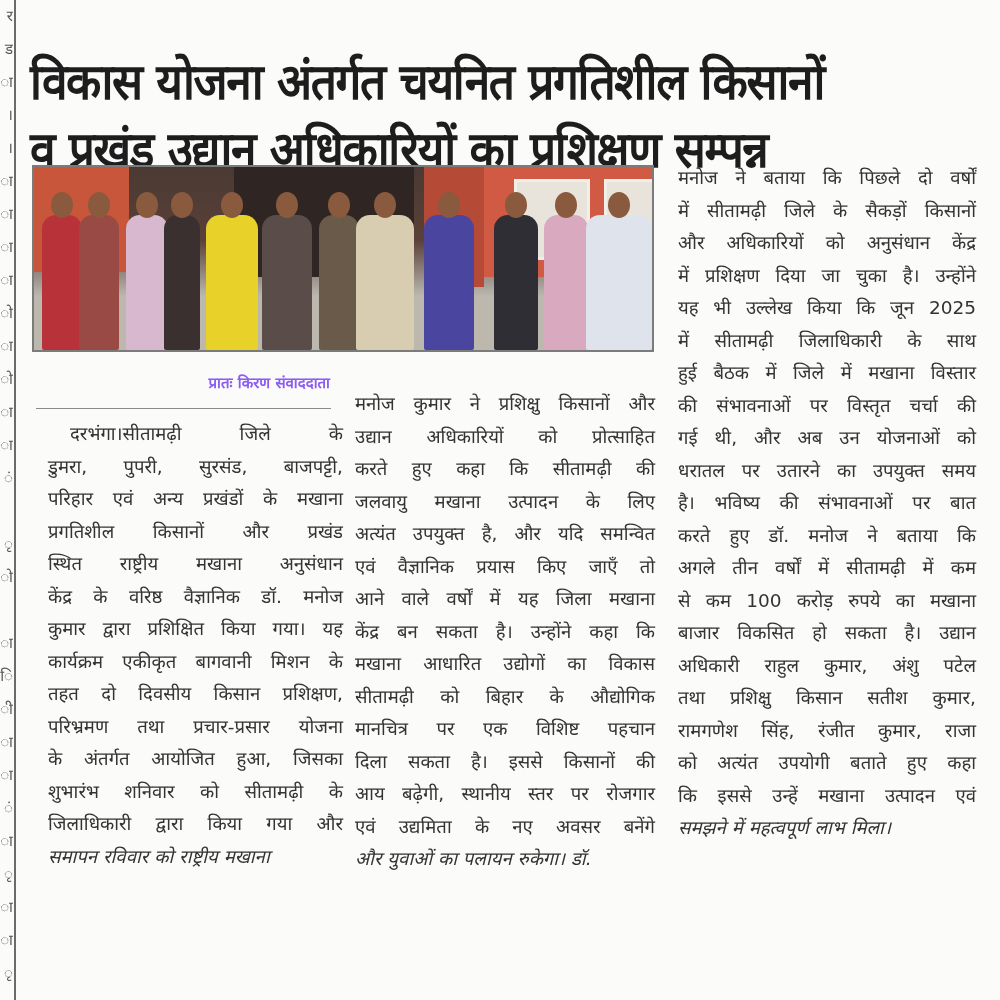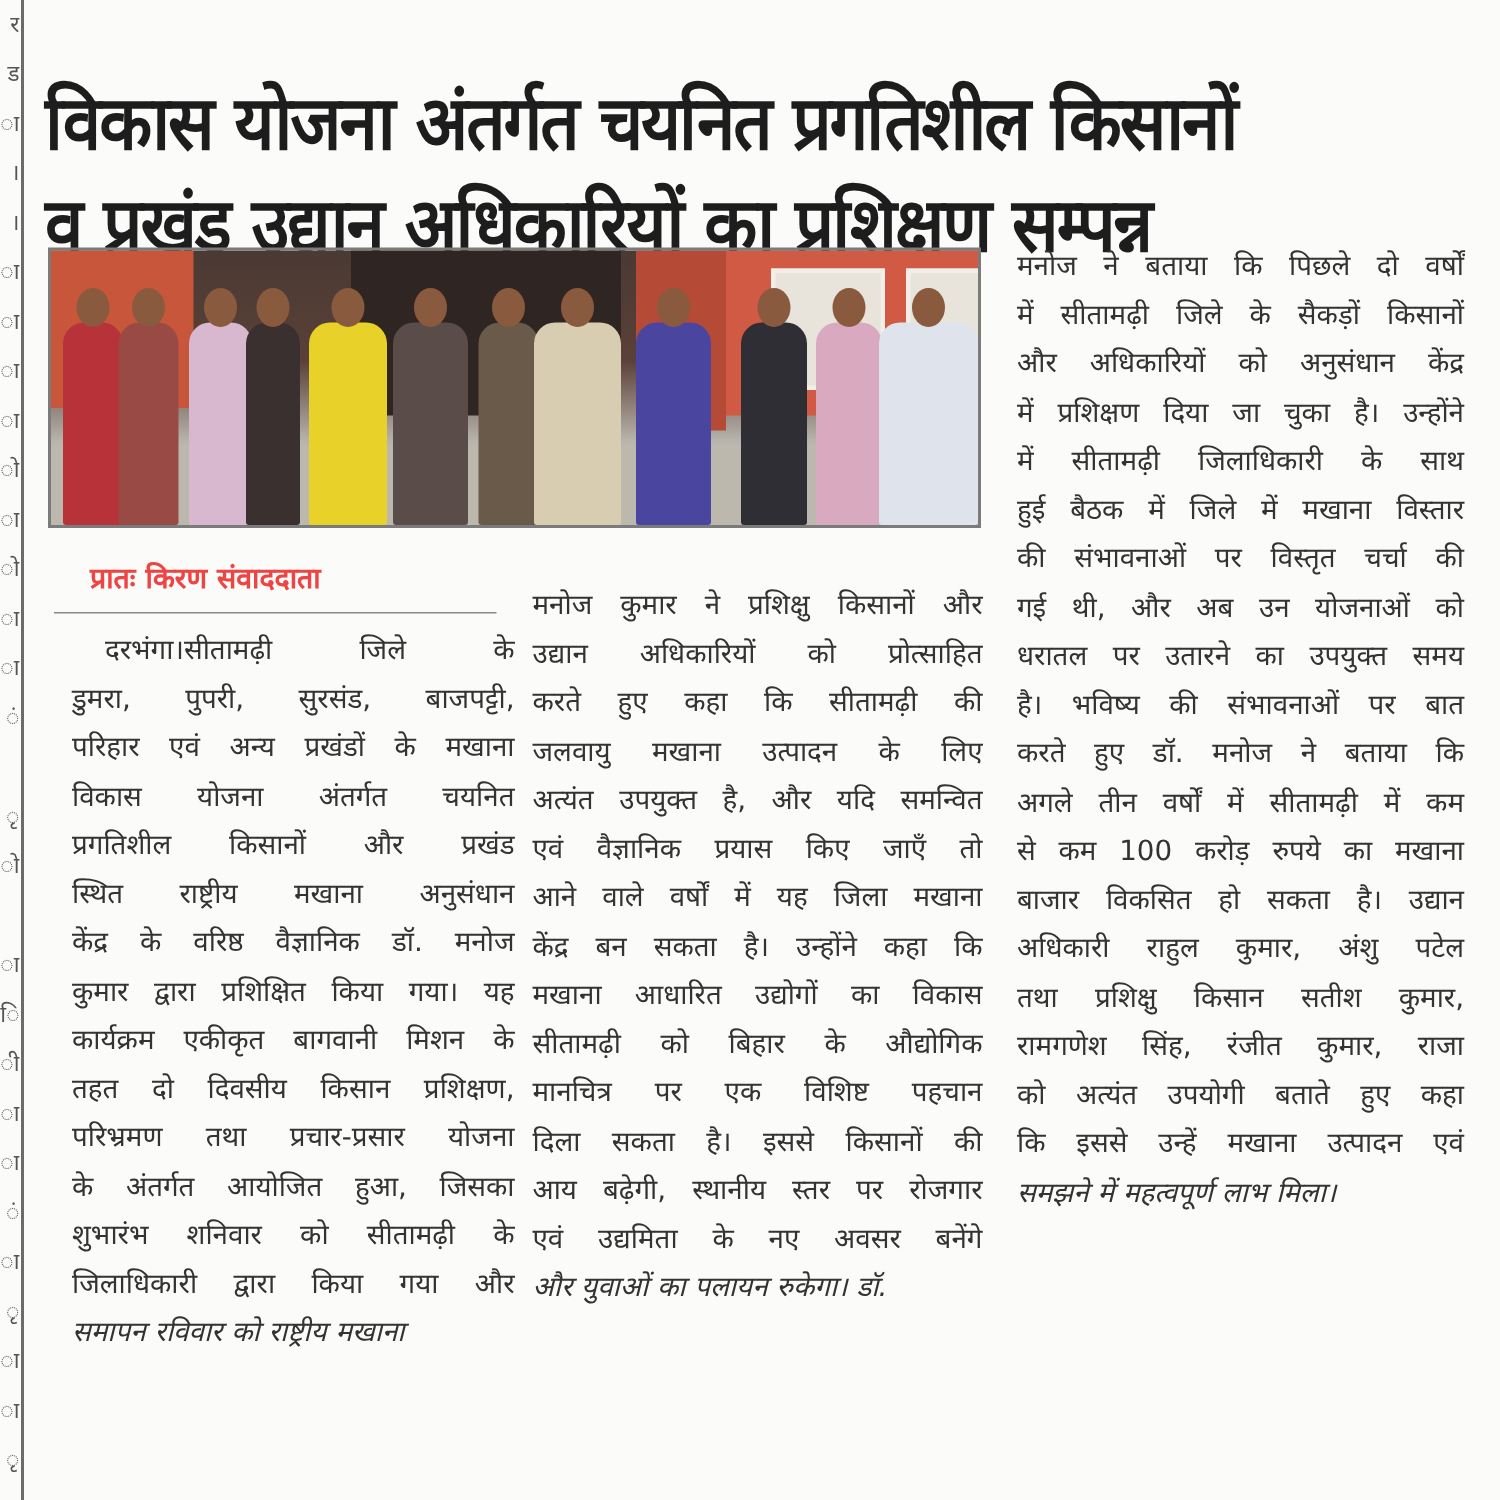--- a/index.html
+++ b/index.html
@@ -33,22 +33,22 @@
   .photo .wall-l { position:absolute; left:0; top:0; width:95px; height:105px; background:#c8563b; }
   .photo .wall-m { position:absolute; left:390px; top:0; width:60px; height:120px; background:#b54a37; }
   .photo .wall-r { position:absolute; left:450px; top:0; width:172px; height:110px; background:#d15a45; }
   .photo .window { position:absolute; left:480px; top:12px; width:70px; height:75px; background:#e8e4dc; border:3px solid #f2efe9; }
   .photo .window2 { position:absolute; left:570px; top:12px; width:45px; height:75px; background:#e8e4dc; border:3px solid #f2efe9; }
   .photo .door { position:absolute; left:200px; top:0; width:180px; height:110px; background:#2f2522; }
   .photo .ground { position:absolute; left:0; top:130px; width:622px; height:57px; background:#bdb8ad; }
   .person { position:absolute; bottom:0; border-radius: 14px 14px 2px 2px; }
   .head { position:absolute; border-radius:50%; background:#8a5a3e; }
   .byline {
-    position: absolute; left: 60px; top: 372px; width: 270px; text-align: left;
-    font-weight: bold; font-size: 19px; color: #ef4444;
+    position: absolute; left: 60px; top: 372px; width: 270px; text-align: right;
+    font-weight: bold; font-size: 15px; color: #8b5cf6;
   }
   .byline-rule { position:absolute; left: 36px; top: 408px; width: 295px; height: 1px; background: #8a8a8a; }
   .col {
     position: absolute; font-size: 18.5px; line-height: 32.5px; color: #333;
     text-align: justify;
   }
   .col .ln { display:block; white-space: nowrap; text-align-last: justify; }
   .col1 { left: 48px; top: 418px; width: 295px; }
   .col1 .ln:first-child { padding-left: 22px; }
   .col2 { left: 355px; top: 388px; width: 300px; }
@@ -133,21 +133,20 @@
     </div>
 </div>
 
 <div class="byline">प्रातः किरण संवाददाता</div>
 <div class="byline-rule"></div>
 
 <div class="col col1">
     <span class="ln">दरभंगा।सीतामढ़ी जिले के</span>
     <span class="ln">डुमरा, पुपरी, सुरसंड, बाजपट्टी,</span>
     <span class="ln">परिहार एवं अन्य प्रखंडों के मखाना</span>
-    <span class="ln">विकास योजना अंतर्गत चयनित</span>
     <span class="ln">प्रगतिशील किसानों और प्रखंड</span>
     <span class="ln">स्थित राष्ट्रीय मखाना अनुसंधान</span>
     <span class="ln">केंद्र के वरिष्ठ वैज्ञानिक डॉ. मनोज</span>
     <span class="ln">कुमार द्वारा प्रशिक्षित किया गया। यह</span>
     <span class="ln">कार्यक्रम एकीकृत बागवानी मिशन के</span>
     <span class="ln">तहत दो दिवसीय किसान प्रशिक्षण,</span>
     <span class="ln">परिभ्रमण तथा प्रचार-प्रसार योजना</span>
     <span class="ln">के अंतर्गत आयोजित हुआ, जिसका</span>
     <span class="ln">शुभारंभ शनिवार को सीतामढ़ी के</span>
     <span class="ln">जिलाधिकारी द्वारा किया गया और</span>
@@ -168,20 +167,21 @@
     <span class="ln">दिला सकता है। इससे किसानों की</span>
     <span class="ln">आय बढ़ेगी, स्थानीय स्तर पर रोजगार</span>
     <span class="ln">एवं उद्यमिता के नए अवसर बनेंगे</span>
     <span class="ln last">और युवाओं का पलायन रुकेगा। डॉ.</span>
   </div>
 <div class="col col3">
     <span class="ln">मनोज ने बताया कि पिछले दो वर्षों</span>
     <span class="ln">में सीतामढ़ी जिले के सैकड़ों किसानों</span>
     <span class="ln">और अधिकारियों को अनुसंधान केंद्र</span>
     <span class="ln">में प्रशिक्षण दिया जा चुका है। उन्होंने</span>
+    <span class="ln">यह भी उल्लेख किया कि जून 2025</span>
     <span class="ln">में सीतामढ़ी जिलाधिकारी के साथ</span>
     <span class="ln">हुई बैठक में जिले में मखाना विस्तार</span>
     <span class="ln">की संभावनाओं पर विस्तृत चर्चा की</span>
     <span class="ln">गई थी, और अब उन योजनाओं को</span>
     <span class="ln">धरातल पर उतारने का उपयुक्त समय</span>
     <span class="ln">है। भविष्य की संभावनाओं पर बात</span>
     <span class="ln">करते हुए डॉ. मनोज ने बताया कि</span>
     <span class="ln">अगले तीन वर्षों में सीतामढ़ी में कम</span>
     <span class="ln">से कम 100 करोड़ रुपये का मखाना</span>
     <span class="ln">बाजार विकसित हो सकता है। उद्यान</span>

